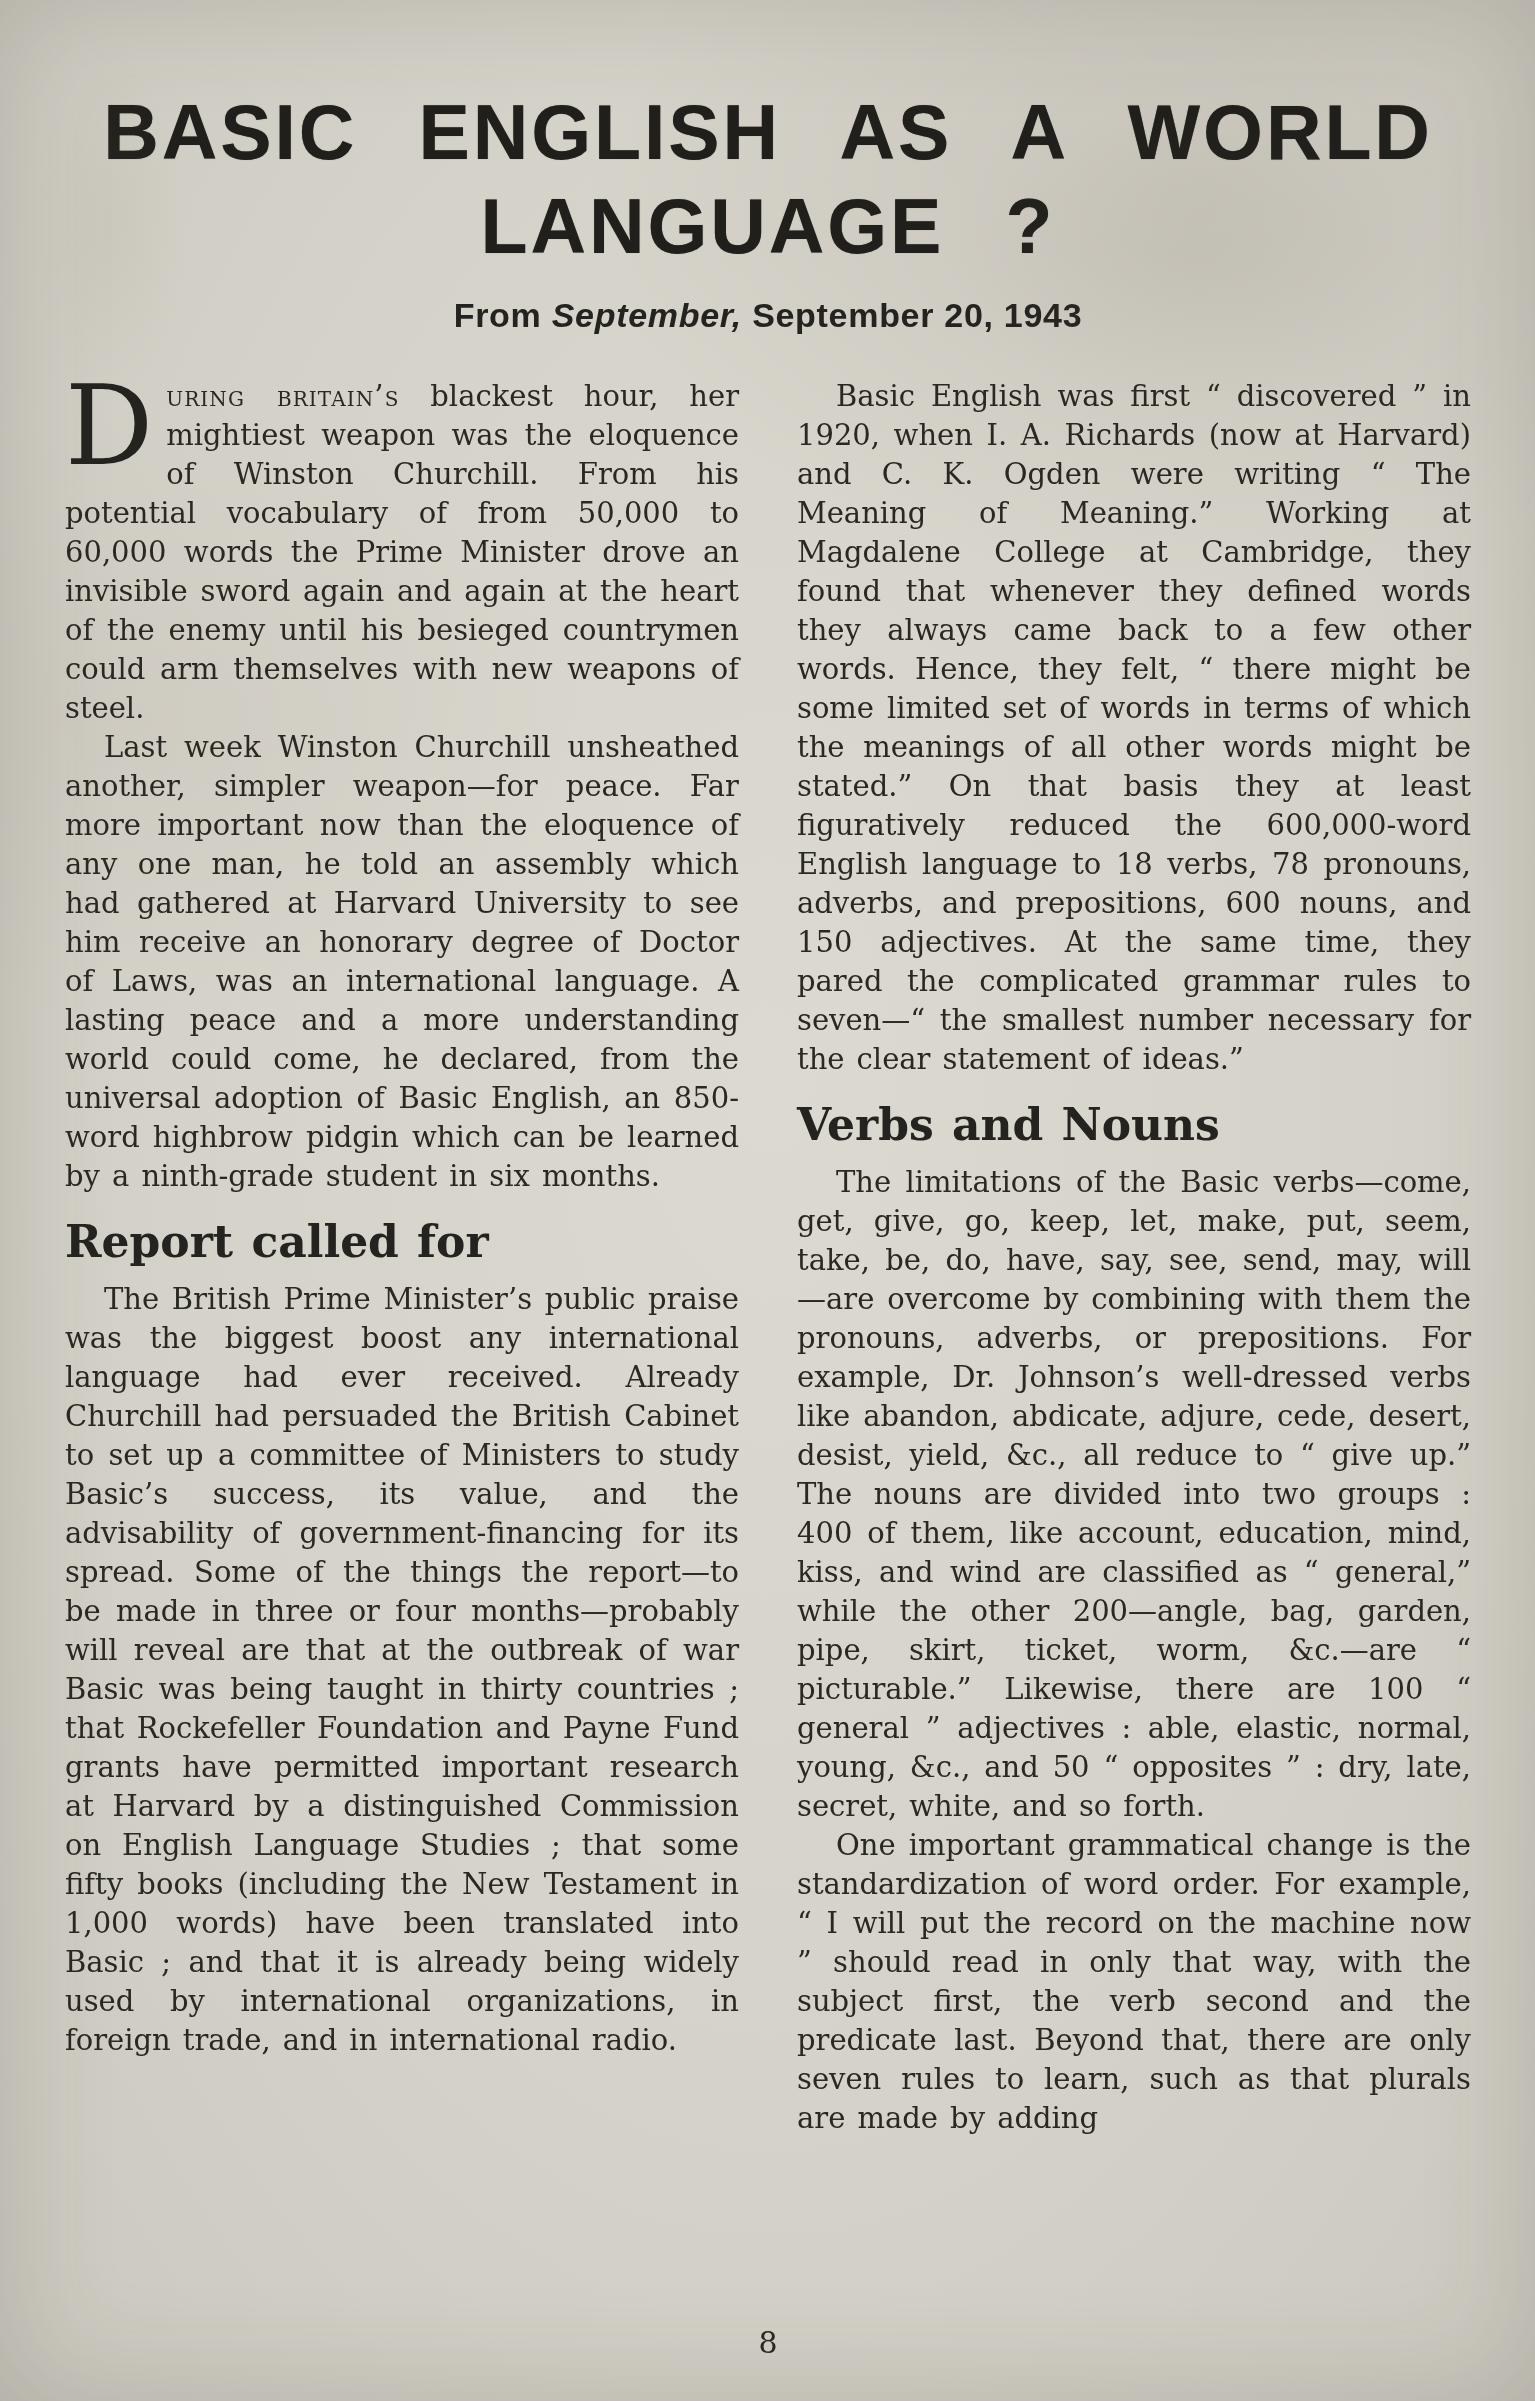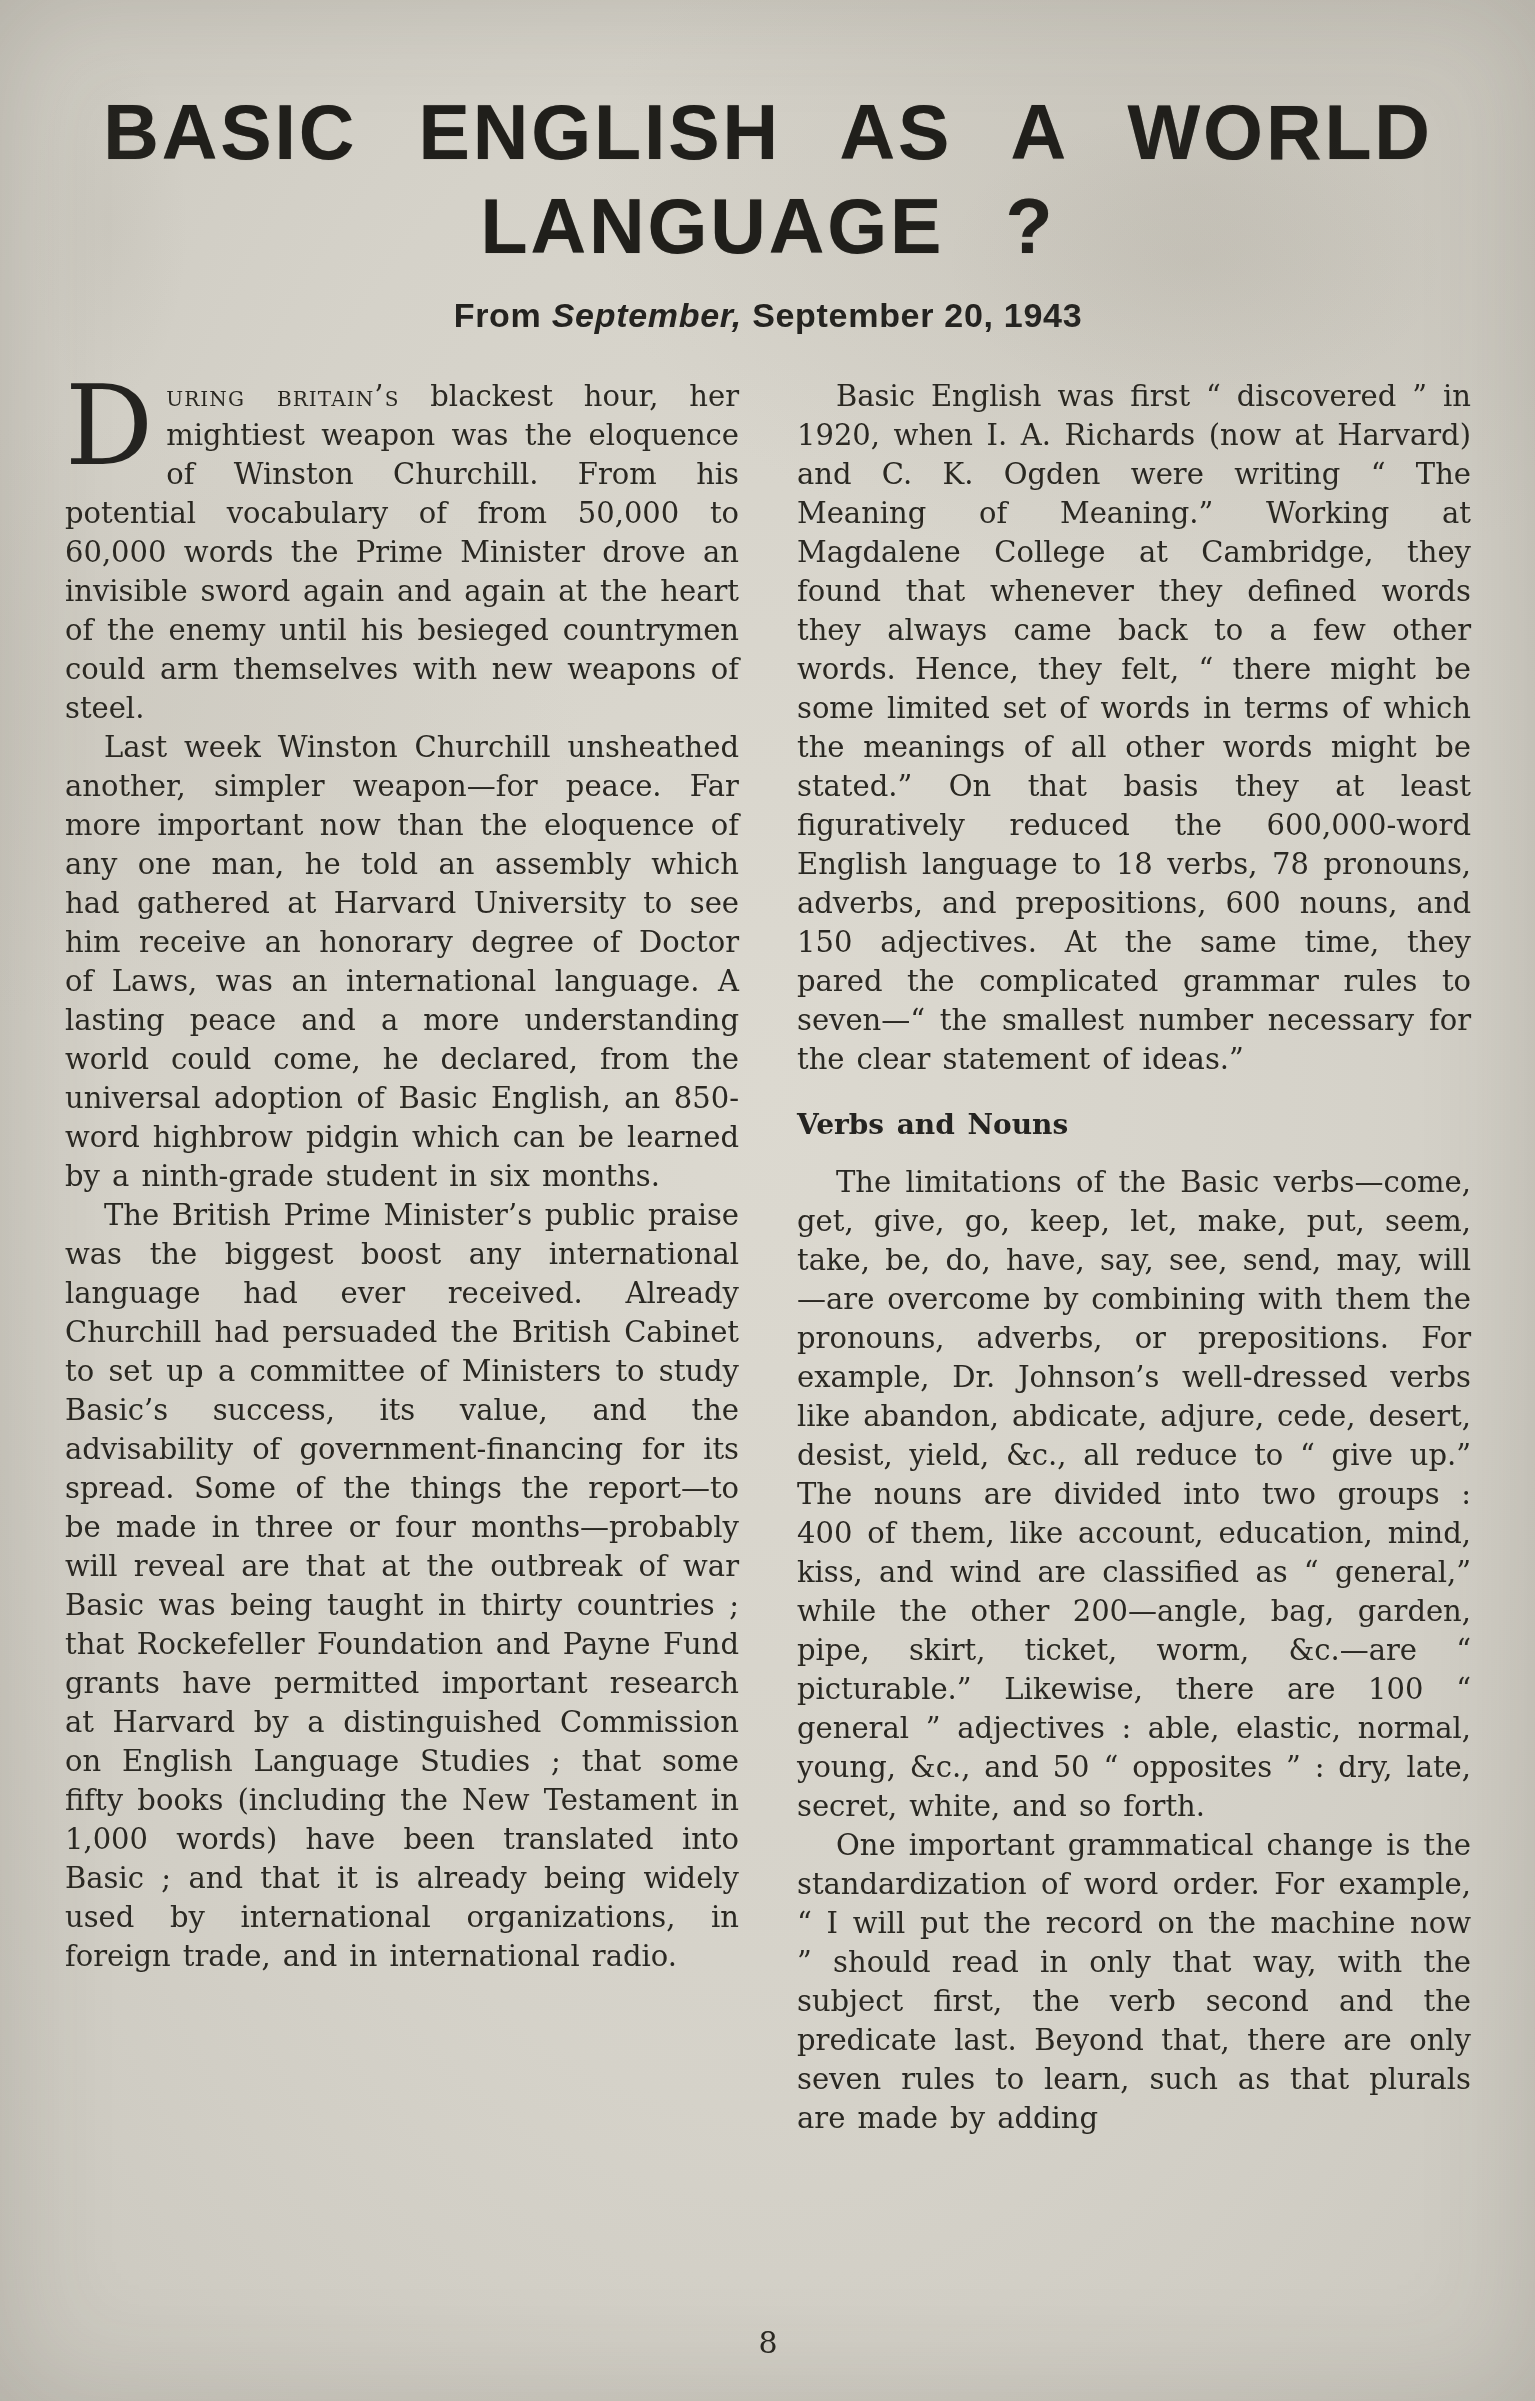--- a/index.html
+++ b/index.html
@@ -56,21 +56,21 @@
     flex:1 1 0;
     text-align:justify;
     font-size:29px;
     line-height:39px;
     word-spacing:2.9px;
     color:#2a2822;
   }
   .para { margin:0; }
   .para.indent { text-indent:39px; }
   .subhead {
-    font-size:28px;
+    font-size:44px;
     font-weight:700;
     text-align:left;
     margin:26px 0 19px 0;
     color:#242320;
   }
   .dropcap {
     float:left;
     font-size:110px;
     line-height:0.78;
     padding:7.3px 13px 0 0;
@@ -119,20 +119,21 @@
       <span class="title-line">LANGUAGE ?</span>
     </h1>
     <p class="byline"><span>From </span><span class="byline-source">September,</span><span> September 20, 1943</span></p>
   </header>
 
   <main class="columns">
 
     <section class="column">
       <p class="para opening"><span class="dropcap">D</span><span class="smallcaps">uring britain’s</span><span> blackest hour, her mightiest weapon was the eloquence of Winston Churchill. From his potential vocabulary of from 50,000 to 60,000 words the Prime Minister drove an invisible sword again and again at the heart of the enemy until his besieged countrymen could arm themselves with new weapons of steel.</span></p>
       <p class="para indent">Last week Winston Churchill unsheathed another, simpler weapon—for peace. Far more important now than the eloquence of any one man, he told an assembly which had gathered at Harvard University to see him receive an honorary degree of Doctor of Laws, was an international language. A lasting peace and a more understanding world could come, he declared, from the universal adoption of Basic English, an 850-word highbrow pidgin which can be learned by a ninth-grade student in six months.</p>
+      <h2 class="subhead">Report called for</h2>
       <p class="para indent">The British Prime Minister’s public praise was the biggest boost any international language had ever received. Already Churchill had persuaded the British Cabinet to set up a committee of Ministers to study Basic’s success, its value, and the advisability of government-financing for its spread. Some of the things the report—to be made in three or four months—probably will reveal are that at the outbreak of war Basic was being taught in thirty countries ; that Rockefeller Foundation and Payne Fund grants have permitted important research at Harvard by a distinguished Commission on English Language Studies ; that some fifty books (including the New Testament in 1,000 words) have been translated into Basic ; and that it is already being widely used by international organizations, in foreign trade, and in international radio.</p>
     </section>
 
     <section class="column">
       <p class="para indent">Basic English was first “ discovered ” in 1920, when I. A. Richards (now at Harvard) and C. K. Ogden were writing “ The Meaning of Meaning.” Working at Magdalene College at Cambridge, they found that whenever they defined words they always came back to a few other words. Hence, they felt, “ there might be some limited set of words in terms of which the meanings of all other words might be stated.” On that basis they at least figuratively reduced the 600,000-word English language to 18 verbs, 78 pronouns, adverbs, and prepositions, 600 nouns, and 150 adjectives. At the same time, they pared the complicated grammar rules to seven—“ the smallest number necessary for the clear statement of ideas.”</p>
       <h2 class="subhead">Verbs and Nouns</h2>
       <p class="para indent">The limitations of the Basic verbs—come, get, give, go, keep, let, make, put, seem, take, be, do, have, say, see, send, may, will—are overcome by combining with them the pronouns, adverbs, or prepositions. For example, Dr. Johnson’s well-dressed verbs like abandon, abdicate, adjure, cede, desert, desist, yield, &amp;c., all reduce to “ give up.” The nouns are divided into two groups : 400 of them, like account, education, mind, kiss, and wind are classified as “ general,” while the other 200—angle, bag, garden, pipe, skirt, ticket, worm, &amp;c.—are “ picturable.” Likewise, there are 100 “ general ” adjectives : able, elastic, normal, young, &amp;c., and 50 “ opposites ” : dry, late, secret, white, and so forth.</p>
       <p class="para indent">One important grammatical change is the standardization of word order. For example, “ I will put the record on the machine now ” should read in only that way, with the subject first, the verb second and the predicate last. Beyond that, there are only seven rules to learn, such as that plurals are made by adding</p>
     </section>
 

